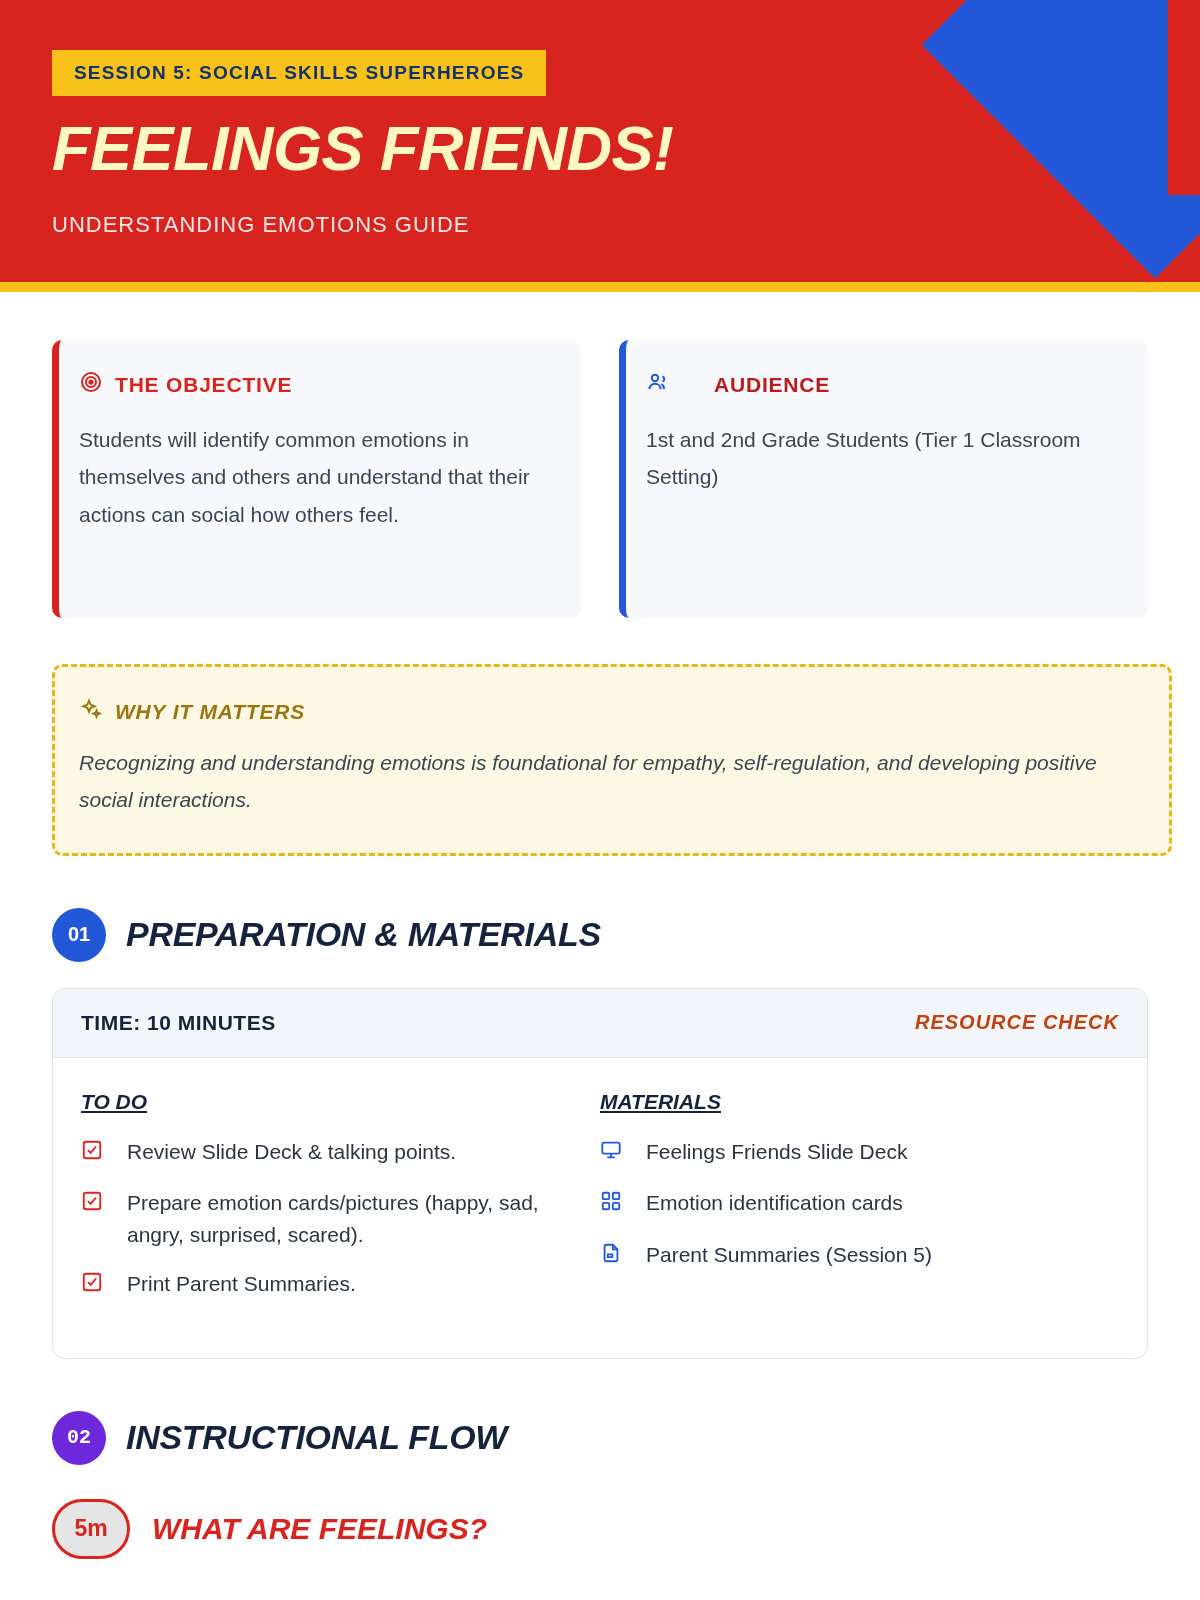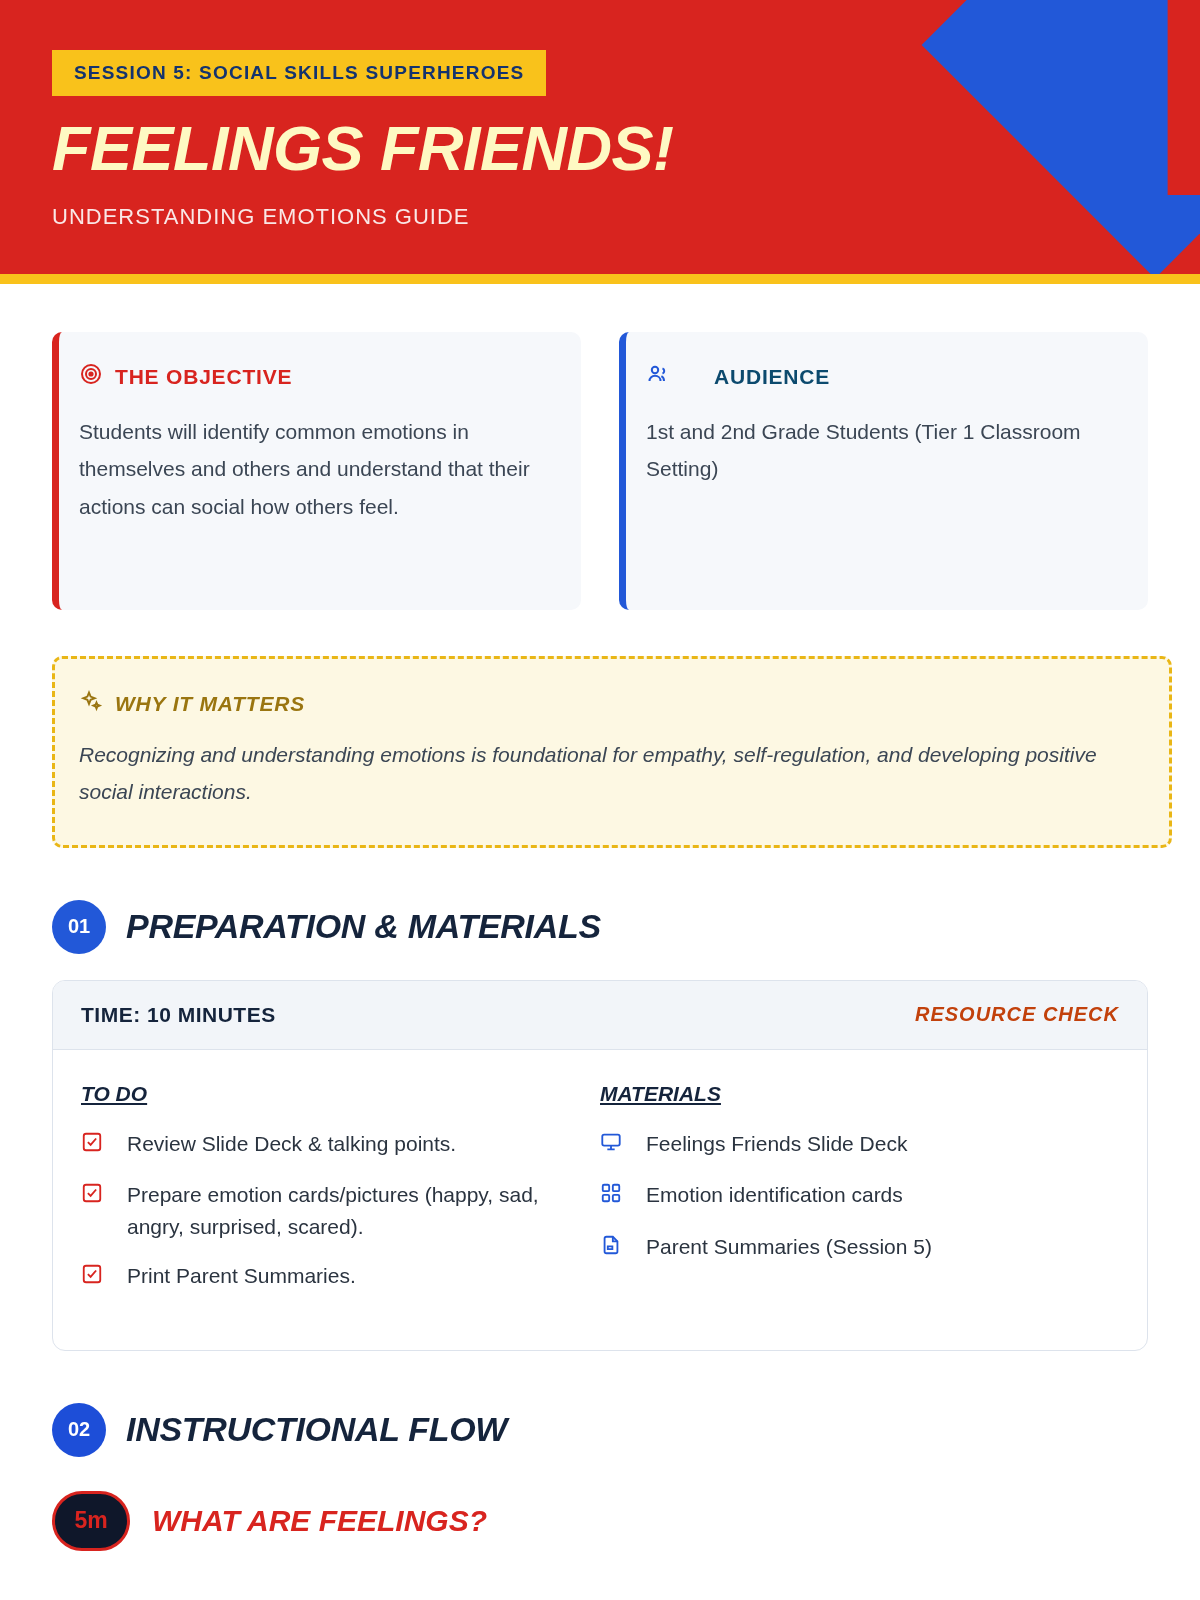--- a/index.html
+++ b/index.html
@@ -53,21 +53,21 @@
     margin-top: 16px;
     font-size: 63px;
     font-style: italic;
     font-weight: bold;
     color: #fef9c3;
     letter-spacing: -0.5px;
     position: relative;
     z-index: 3;
   }
   .sub-title {
-    margin-top: 20px;
+    margin-top: 28px;
     font-size: 22px;
     color: #fae7e6;
     letter-spacing: 1px;
     position: relative;
     z-index: 3;
   }
   .header-rule {
     height: 10px;
     background: #f9c21b;
   }
@@ -90,21 +90,21 @@
   .card-head {
     display: flex;
     align-items: center;
     gap: 12px;
     font-size: 21px;
     font-weight: bold;
     letter-spacing: 0.8px;
     margin-bottom: 22px;
   }
   .card-head.red  { color: #d8241f; }
-  .card-head.blue { color: #0c4a6e; gap: 44px; }
+  .card-head.blue { color: #b91c1c; gap: 44px; }
   .card-body {
     font-size: 21px;
     line-height: 1.78;
     color: #3b4654;
   }
 
   
   .why-box {
     margin: 46px 28px 0 52px;
     background: #fdf8e3;
@@ -141,21 +141,21 @@
     height: 54px;
     border-radius: 50%;
     display: flex;
     align-items: center;
     justify-content: center;
     color: #fff;
     font-size: 20px;
     font-weight: bold;
   }
   .sec-num.blue { background: #2258d8; }
-  .sec-num.red  { background: #1d4ed8; }
+  .sec-num.red  { background: #6d28d9; font-family: Liberation Mono, monospace; }
   .sec-title {
     font-size: 34px;
     font-weight: bold;
     font-style: italic;
     color: #15243c;
     letter-spacing: -0.3px;
   }
 
   
   .prep-panel {
@@ -221,21 +221,21 @@
     width: 78px;
     height: 60px;
     border: 3px solid #d8241f;
     border-radius: 999px;
     display: flex;
     align-items: center;
     justify-content: center;
     color: #d8241f;
     font-size: 23px;
     font-weight: bold;
-    background: #0f172a;
+    background: #e5e5e5;
   }
   .flow-title {
     font-size: 30px;
     font-weight: bold;
     font-style: italic;
     color: #d8241f;
   }
 </style>
 </head>
 <body>

